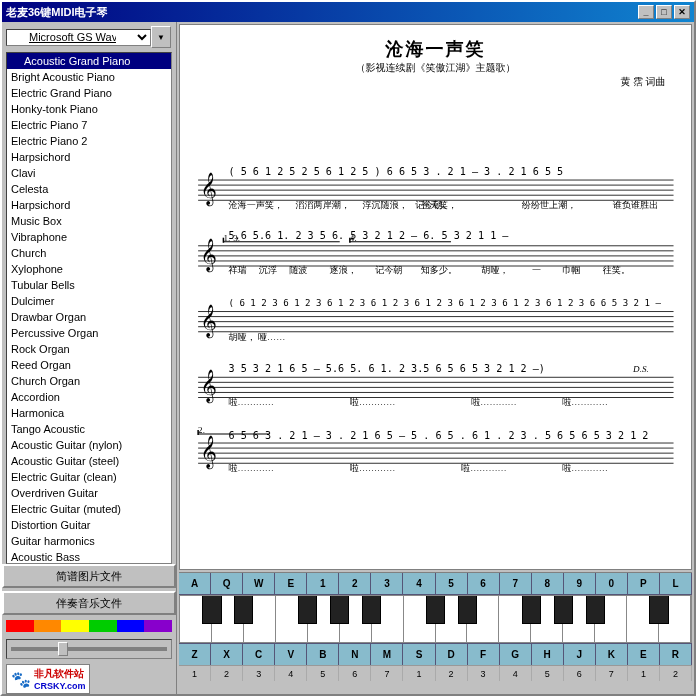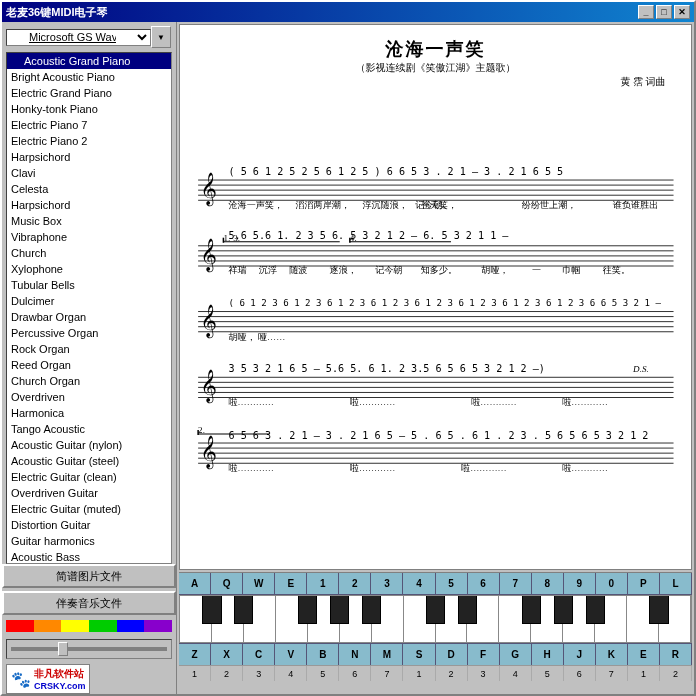--- a/index.html
+++ b/index.html
@@ -335,21 +335,21 @@
           <div class="instrument-item">Vibraphone</div>
           <div class="instrument-item">Church</div>
           <div class="instrument-item">Xylophone</div>
           <div class="instrument-item">Tubular Bells</div>
           <div class="instrument-item">Dulcimer</div>
           <div class="instrument-item">Drawbar Organ</div>
           <div class="instrument-item">Percussive Organ</div>
           <div class="instrument-item">Rock Organ</div>
           <div class="instrument-item">Reed Organ</div>
           <div class="instrument-item">Church Organ</div>
-          <div class="instrument-item">Overdriven</div>
+          <div class="instrument-item">Accordion</div>
           <div class="instrument-item">Harmonica</div>
           <div class="instrument-item">Tango Acoustic</div>
           <div class="instrument-item">Acoustic Guitar (nylon)</div>
           <div class="instrument-item">Acoustic Guitar (steel)</div>
           <div class="instrument-item">Electric Guitar (clean)</div>
           <div class="instrument-item">Overdriven Guitar</div>
           <div class="instrument-item">Electric Guitar (muted)</div>
           <div class="instrument-item">Distortion Guitar</div>
           <div class="instrument-item">Guitar harmonics</div>
           <div class="instrument-item">Acoustic Bass</div>

